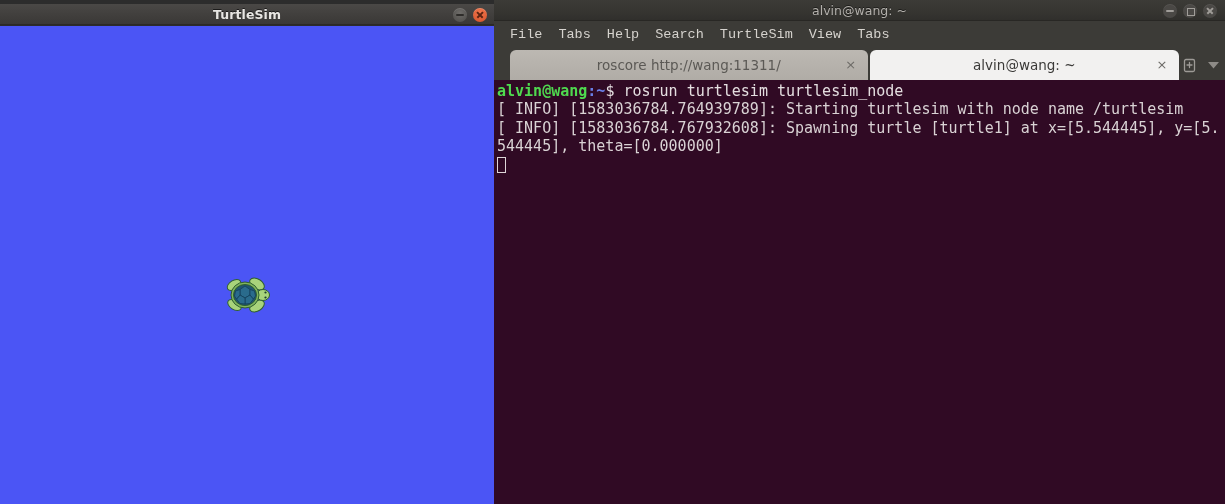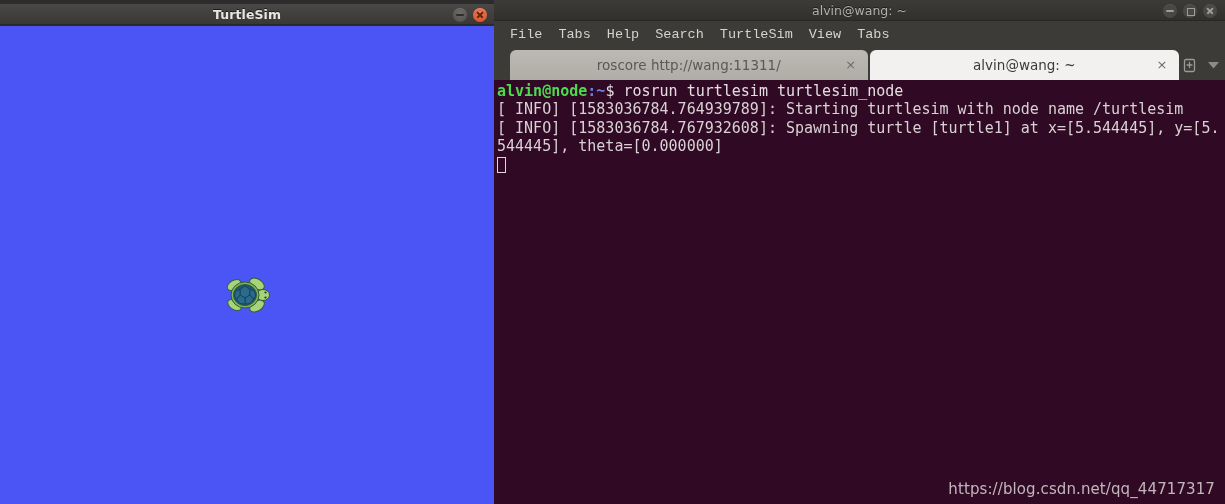--- a/index.html
+++ b/index.html
@@ -353,21 +353,20 @@
           </svg>
         </div>
         <div id="tab-list-button" title="Tab list">
           <svg width="11" height="8" viewBox="0 0 11 8" xmlns="http://www.w3.org/2000/svg">
             <polygon points="0,1 11,1 5.5,7.5" fill="#8e8b87"></polygon>
           </svg>
         </div>
       </div>
     </div>
 
-    <div id="terminal-body"><span class="t-green">alvin@node</span><span class="t-blue">:~</span><span class="t-white">$</span><span class="t-white"> rosrun turtlesim turtlesim_node</span>
+    <div id="terminal-body"><span class="t-green">alvin@wang</span><span class="t-blue">:~</span><span class="t-white">$</span><span class="t-white"> rosrun turtlesim turtlesim_node</span>
 <span class="t-out">[ INFO] [1583036784.764939789]: Starting turtlesim with node name /turtlesim</span>
 <span class="t-out">[ INFO] [1583036784.767932608]: Spawning turtle [turtle1] at x=[5.544445], y=[5.544445], theta=[0.000000]</span>
 <span id="terminal-cursor"></span></div>
 
-    <div id="watermark">https://blog.csdn.net/qq_44717317</div>
   </div>
 
 </div>
 
 </body></html>

